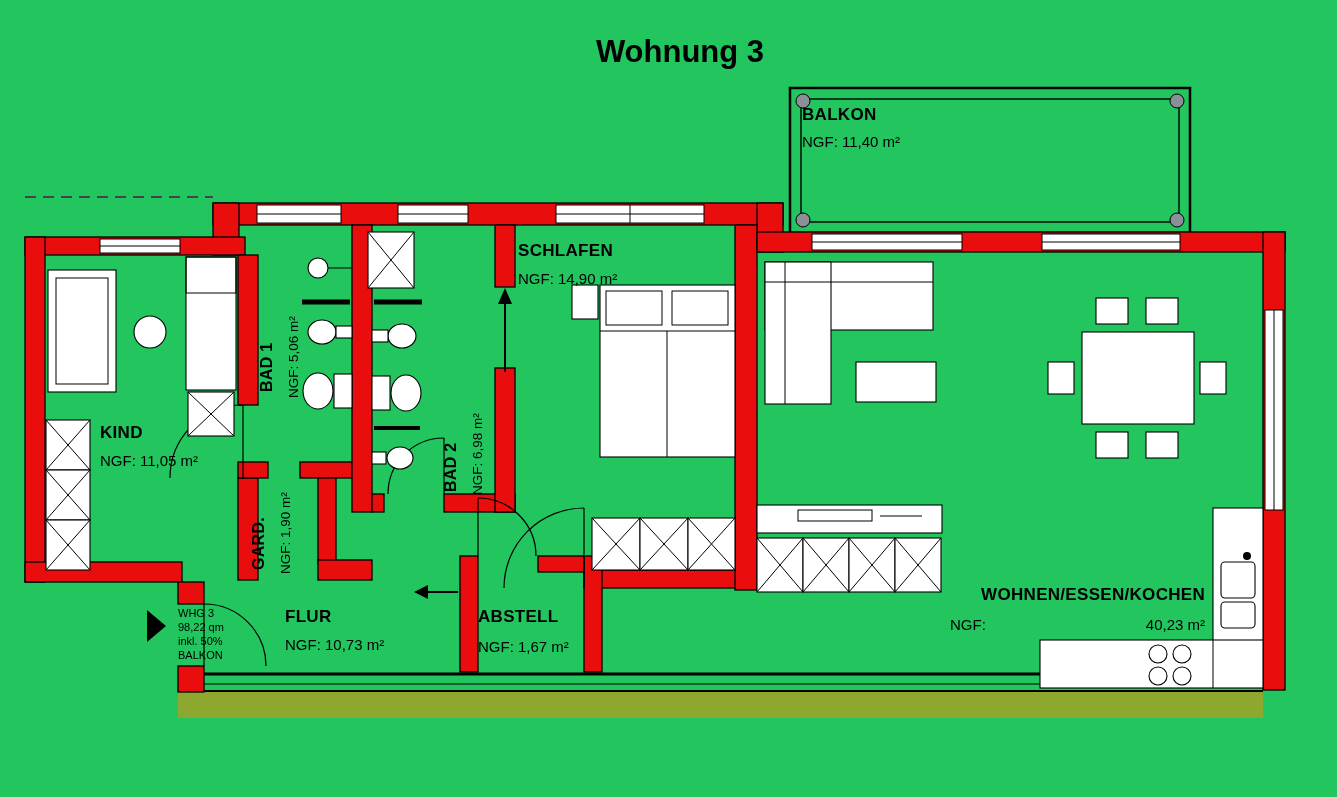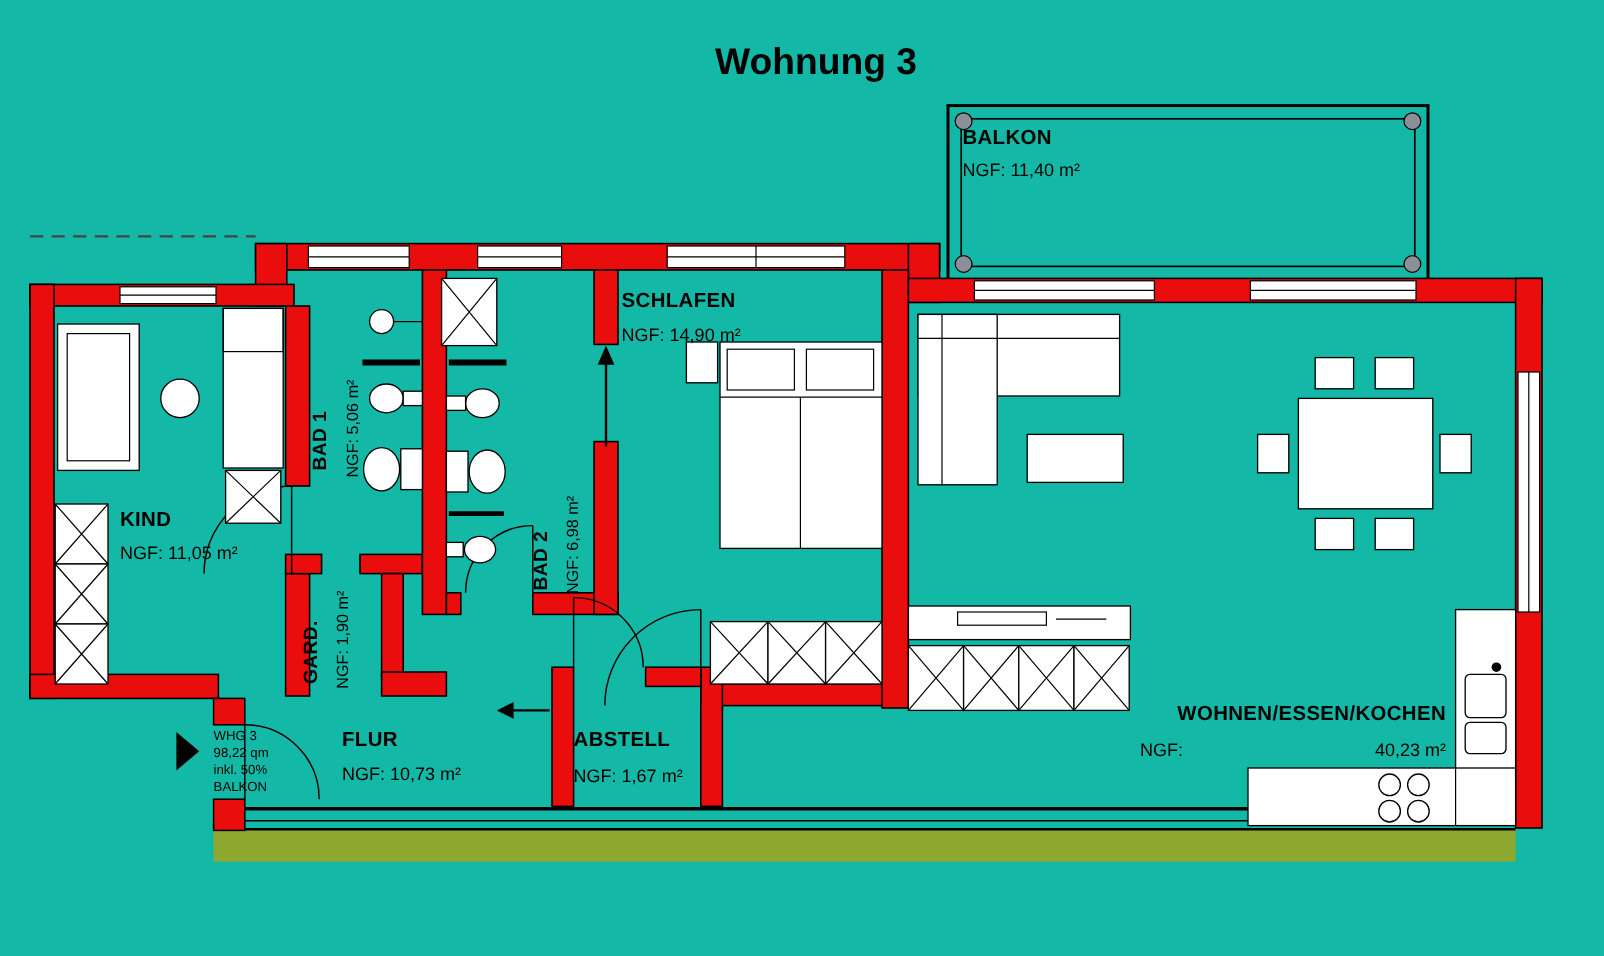--- a/index.html
+++ b/index.html
@@ -1,20 +1,20 @@
 <!DOCTYPE html>
 <html><head>
 <meta charset="utf-8">
 <style>
   html, body { margin: 0; padding: 0; background: #ffffff; }
   .page {
     position: relative;
     width: 1337px;
     height: 797px;
-    background: #14b8a6;
+    background: #22c55e;
     overflow: hidden;
     font-family: "Liberation Sans", sans-serif;
   }
   svg text {
     font-family: "Liberation Sans", sans-serif;
     fill: #000000;
   }
   .room-name   { font-size: 17px; font-weight: 700; letter-spacing: .3px; }
   .room-area   { font-size: 15px; }
   .room-name-v { font-size: 16px; font-weight: 700; letter-spacing: .3px; }

